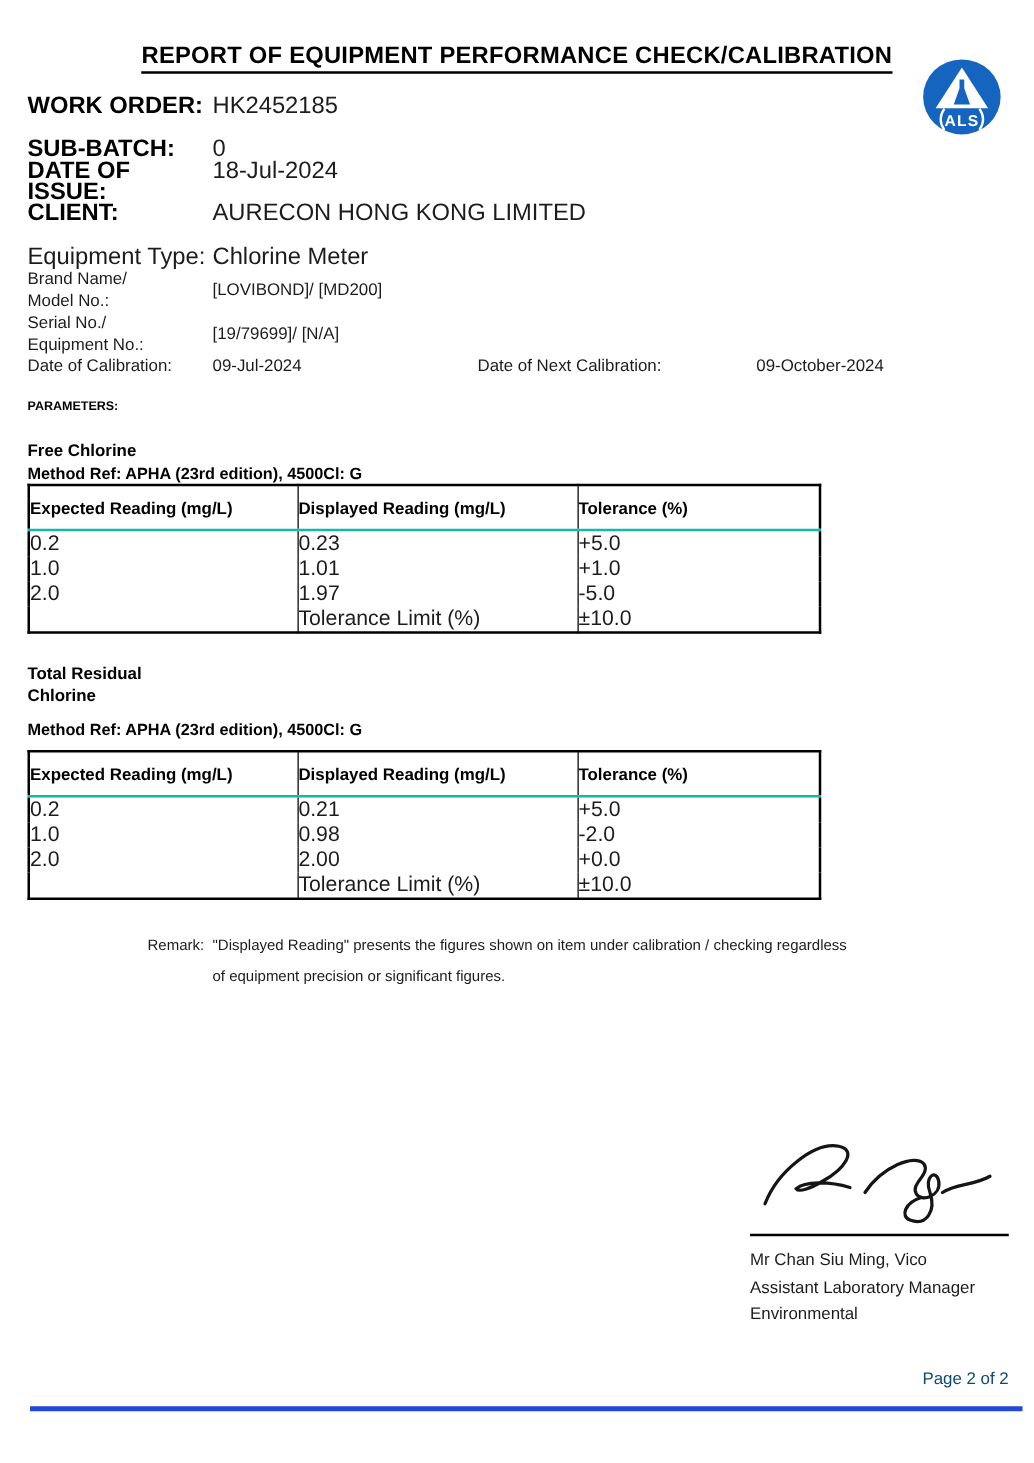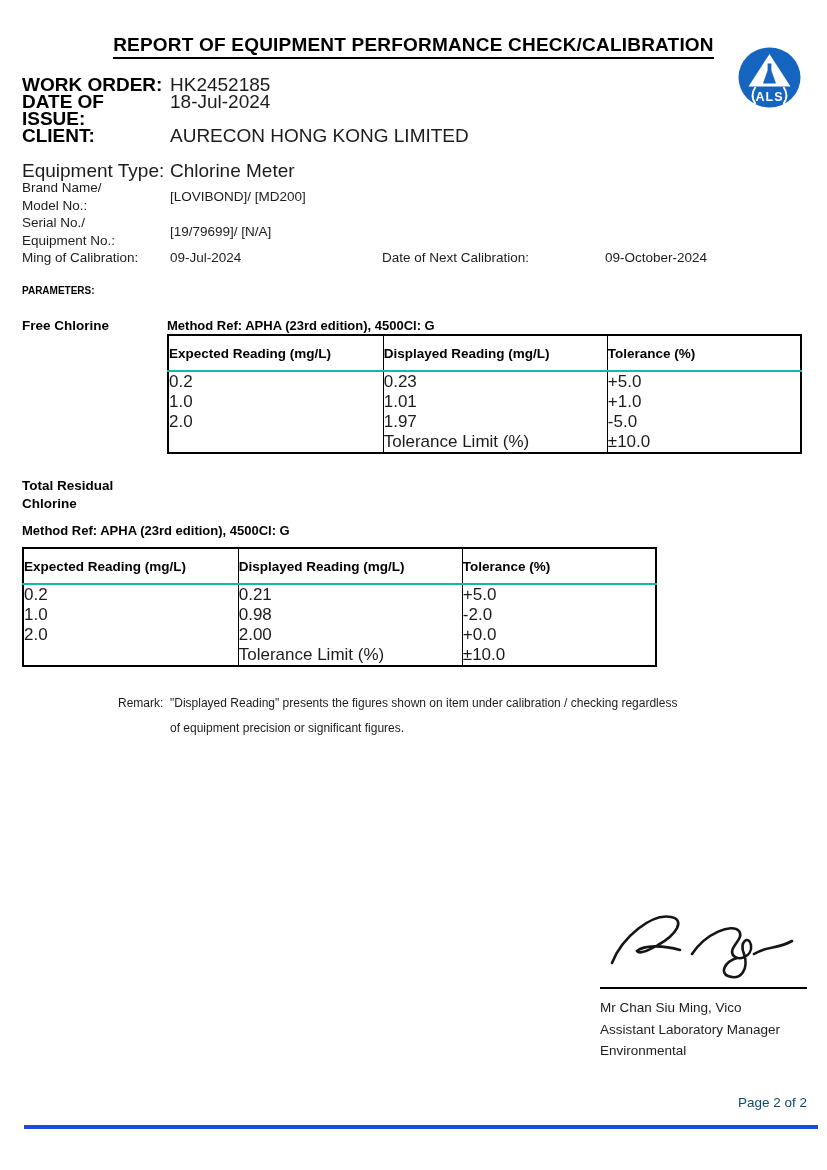--- a/index.html
+++ b/index.html
@@ -36,21 +36,21 @@
   .erow2 .labr { width:148px; flex:none; line-height:17.5px; }
   .erow2 .val  { flex:1; display:flex; align-items:center; }
   .daterow { display:flex; padding-left:22px; font-size:13.5px; line-height:17px; }
   .daterow .labr { width:148px; flex:none; }
   .daterow .v1   { width:212px; flex:none; }
   .daterow .lab2 { width:223px; flex:none; }
   .daterow .v2   { flex:1; }
   .parameters { margin-top:16px; padding-left:22px; font-size:10px; font-weight:bold; color:#000; line-height:17px; }
   
   .section { display:flex; padding-left:22px; }
-  .section-1 { margin-top:18px; }
+  .section-1 { margin-top:18px;flex-direction:column; }
   .section-2 { margin-top:23px;flex-direction:column; }
   .sname { width:145px; flex:none; font-size:13.5px; font-weight:bold; color:#000; line-height:18px; padding-right:30px; }
   .scontent { width:635px; flex:none; }
   .scontent.offset { margin-top:9px; }
   .method { font-size:13px; font-weight:bold; color:#000; line-height:17px; }
   .method.gap-below { margin-bottom:8px; }
   .cal-table { border-collapse:collapse; width:635px; border:2px solid #000; table-layout:fixed; }
   .cal-table col.c1 { width:34%; }
   .cal-table col.c2 { width:35.4%; }
   .cal-table col.c3 { width:30.6%; }
@@ -89,20 +89,24 @@
 
   <div class="title-wrap">
     <h1 class="title">REPORT OF EQUIPMENT PERFORMANCE CHECK/CALIBRATION</h1>
   </div>
 
   <div class="frow row-work">
     <span class="lab">WORK ORDER:</span>
     <span class="val">HK2452185</span>
   </div>
 
+  <div class="frow row-sub">
+    <span class="lab">SUB-BATCH:</span>
+    <span class="val">0</span>
+  </div>
   <div class="frow">
     <span class="lab">DATE OF ISSUE:</span>
     <span class="val">18-Jul-2024</span>
   </div>
   <div class="frow">
     <span class="lab">CLIENT:</span>
     <span class="val">AURECON HONG KONG LIMITED</span>
   </div>
 
   <div class="equip-block">
@@ -118,21 +122,21 @@
       <span class="val">[LOVIBOND]/ [MD200]</span>
     </div>
     <div class="erow2">
       <span class="labr">
         <div>Serial No./</div>
         <div>Equipment No.:</div>
       </span>
       <span class="val">[19/79699]/ [N/A]</span>
     </div>
     <div class="daterow">
-      <span class="labr">Ming of Calibration:</span>
+      <span class="labr">Date of Calibration:</span>
       <span class="v1">09-Jul-2024</span>
       <span class="lab2">Date of Next Calibration:</span>
       <span class="v2">09-October-2024</span>
     </div>
   </div>
 
   <div class="parameters">PARAMETERS:</div>
 
   <div class="section section-1">
     <div class="sname">Free Chlorine</div>

